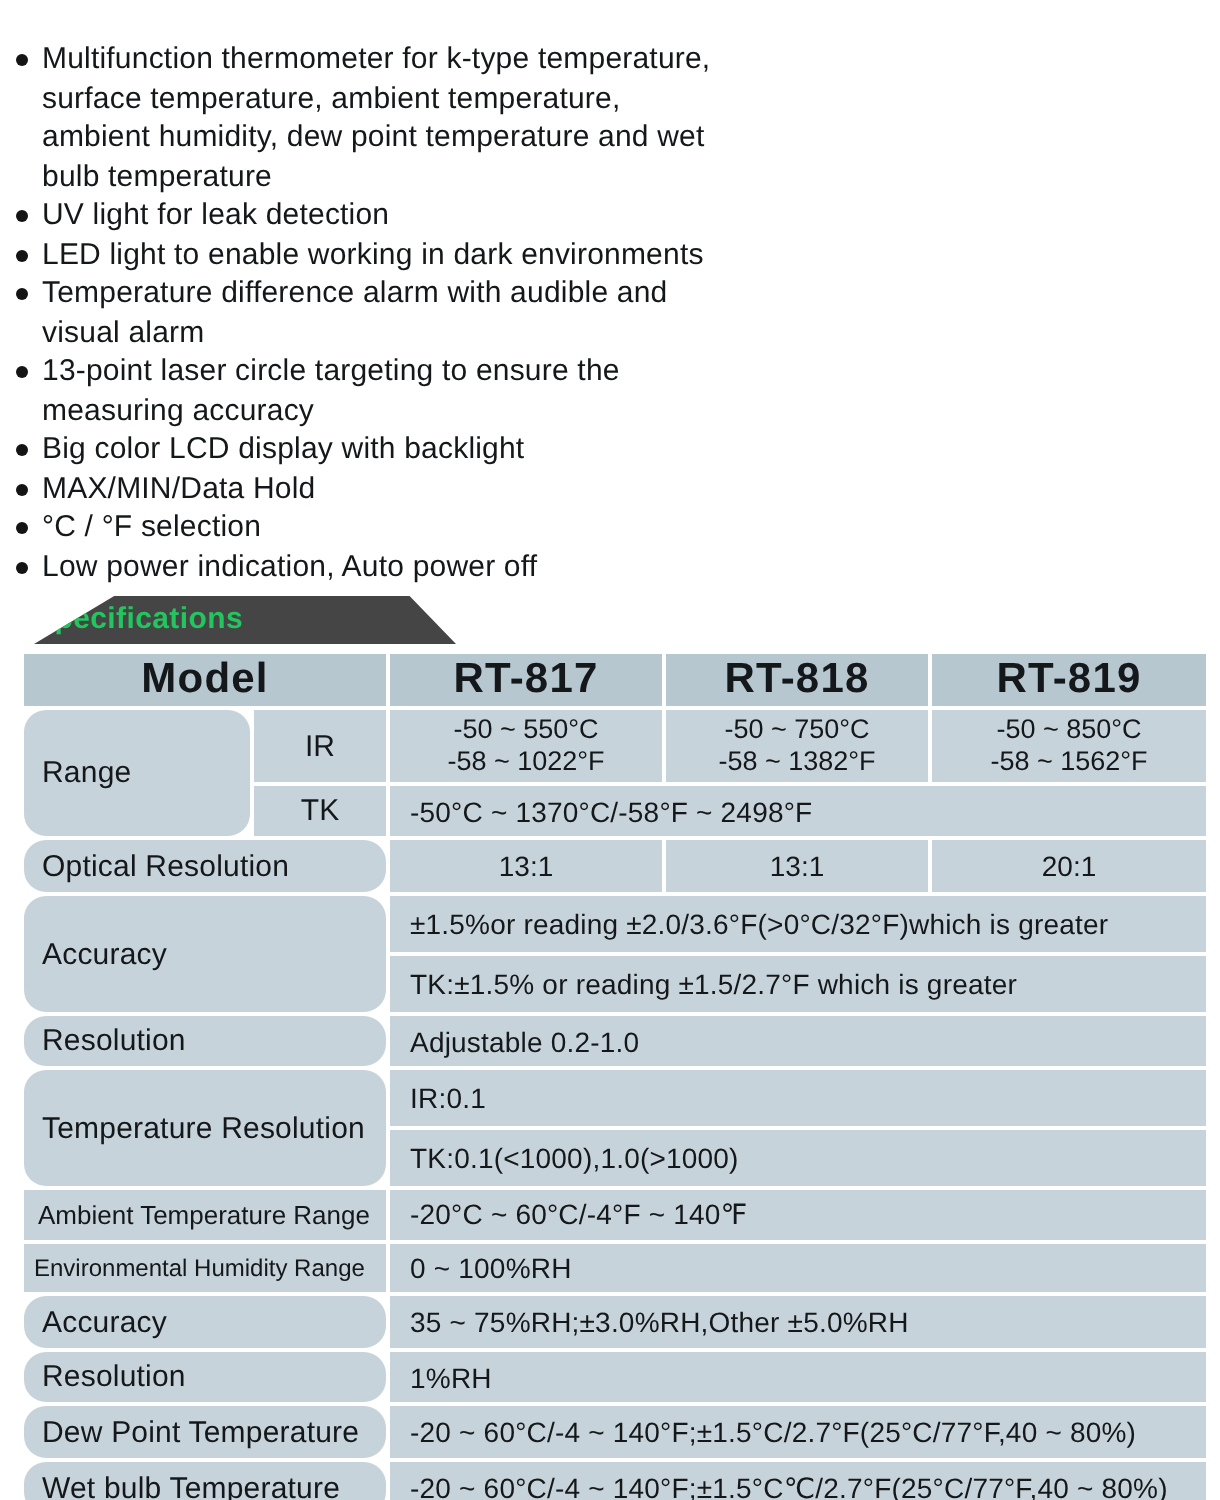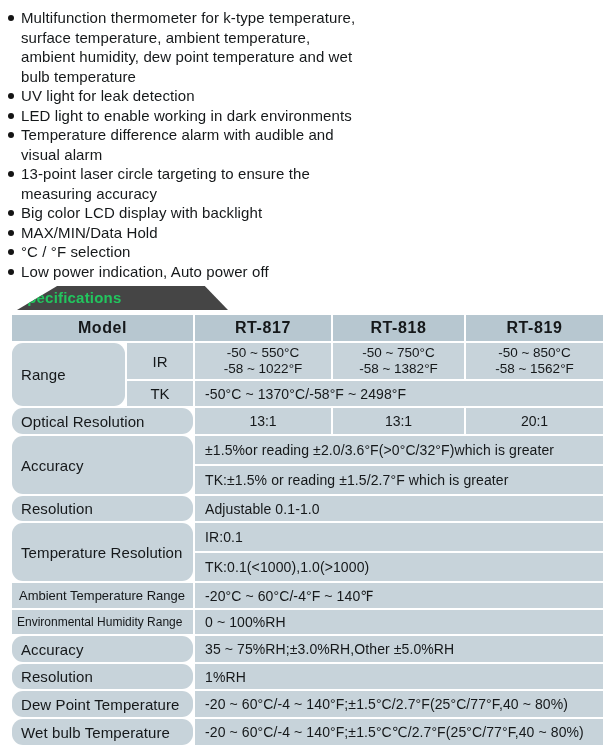--- a/index.html
+++ b/index.html
@@ -10,21 +10,21 @@
     height: 750px;
     background: #ffffff;
     font-family: "Liberation Sans", "DejaVu Sans", sans-serif;
     color: #15181a;
     overflow: hidden;
   }
 
   
   .features {
     list-style: none;
-    padding: 8px 0 0 8px;
+    padding: 20px 0 0 8px;
     margin: 0;
   }
   .features li {
     position: relative;
     padding-left: 13px;
     font-size: 15px;
     line-height: 19.5px;
     letter-spacing: 0.1px;
   }
   .bullet {
@@ -62,21 +62,21 @@
     table-layout: fixed;
   }
   table.spec td {
     background: #c7d3da;
     vertical-align: middle;
     overflow: hidden;
   }
   tr.hdr td {
     background: #b7c7d0;
     font-weight: bold;
-    font-size: 16px;
+    font-size: 21px;
     text-align: center;
     letter-spacing: 0.6px;
   }
   td.lbl  { padding-left: 9px; font-size: 15px; letter-spacing: 0.1px; border-radius: 11px; }
   td.lbl-sm { padding-left: 7px; font-size: 13px; }
   td.lbl-xs { padding-left: 5px; font-size: 12px; }
   td.sub  { text-align: center; font-size: 15px; }
   td.val  { padding-left: 10px; font-size: 14px; letter-spacing: 0.1px; }
   td.ctr  { text-align: center; font-size: 14px; }
   td.two-line {
@@ -154,21 +154,21 @@
     <tr style="height:28px">
       <td colspan="2" rowspan="2" class="lbl">Accuracy</td>
       <td colspan="3" class="val">±1.5%or reading ±2.0/3.6°F(&gt;0°C/32°F)which is greater</td>
     </tr>
     <tr style="height:28px">
       <td colspan="3" class="val">TK:±1.5% or reading ±1.5/2.7°F which is greater</td>
     </tr>
 
     <tr style="height:25px">
       <td colspan="2" class="lbl">Resolution</td>
-      <td colspan="3" class="val">Adjustable 0.1-1.0</td>
+      <td colspan="3" class="val">Adjustable 0.2-1.0</td>
     </tr>
 
     <tr style="height:28px">
       <td colspan="2" rowspan="2" class="lbl">Temperature Resolution</td>
       <td colspan="3" class="val">IR:0.1</td>
     </tr>
     <tr style="height:28px">
       <td colspan="3" class="val">TK:0.1(&lt;1000),1.0(&gt;1000)</td>
     </tr>
 

